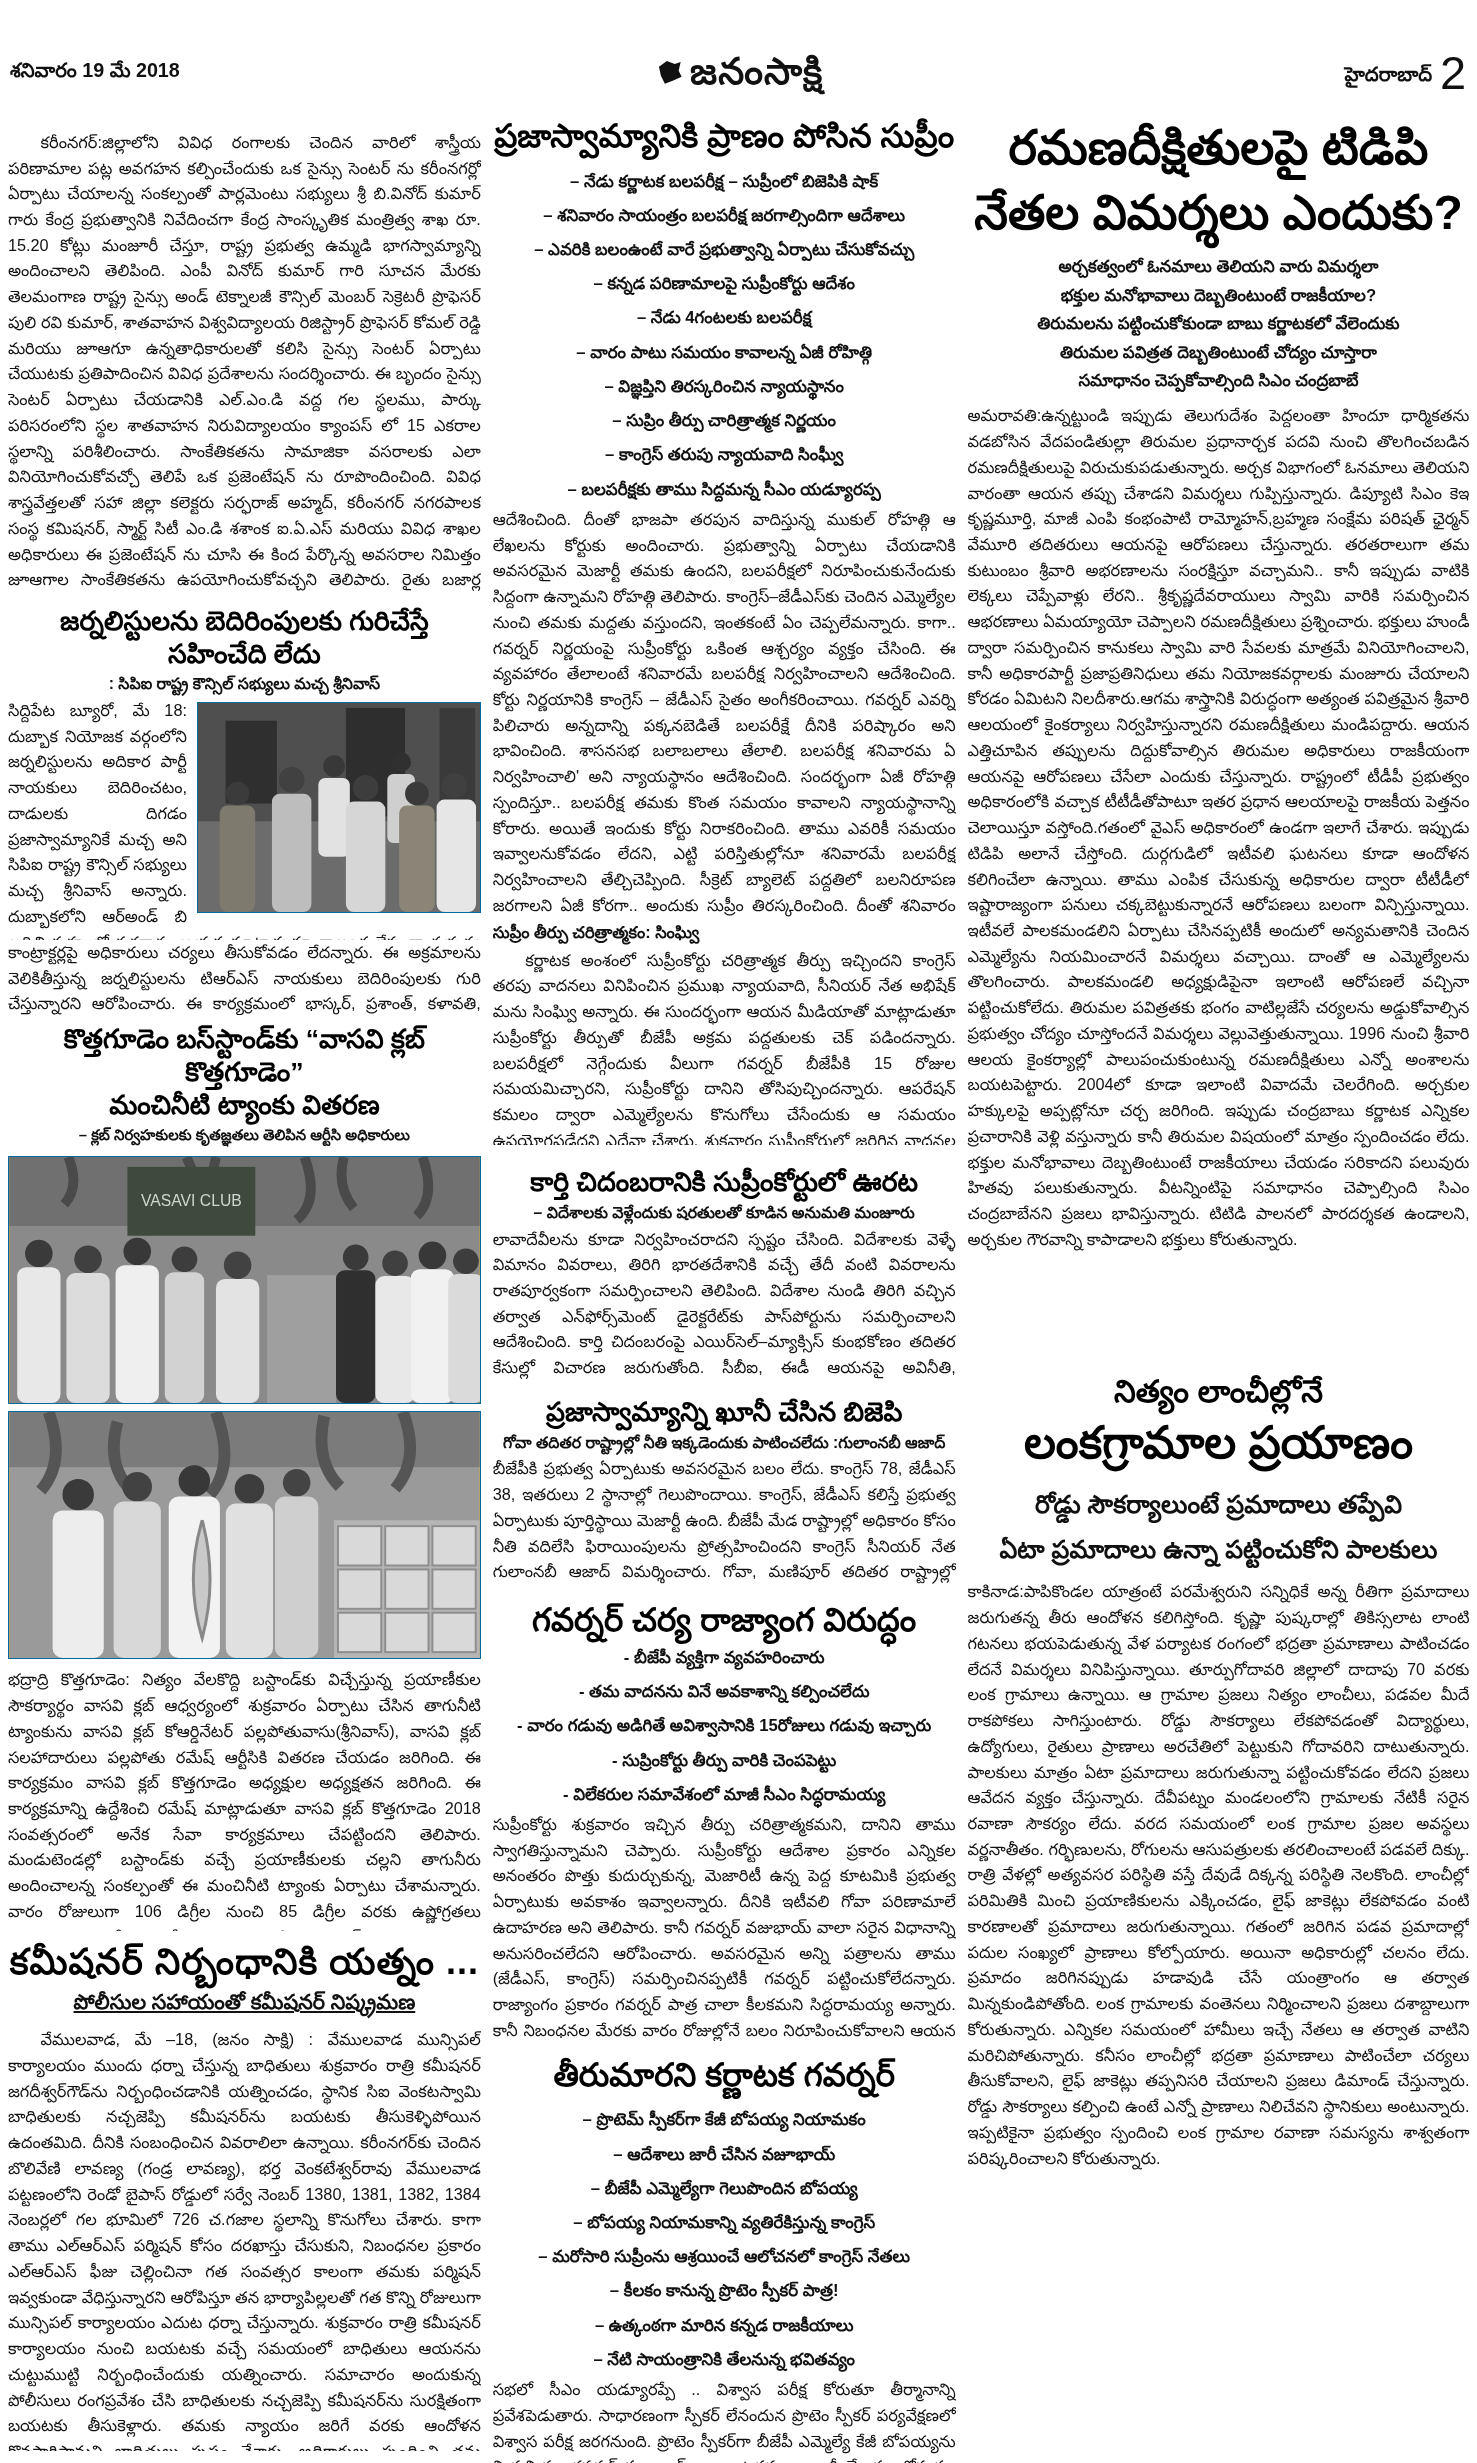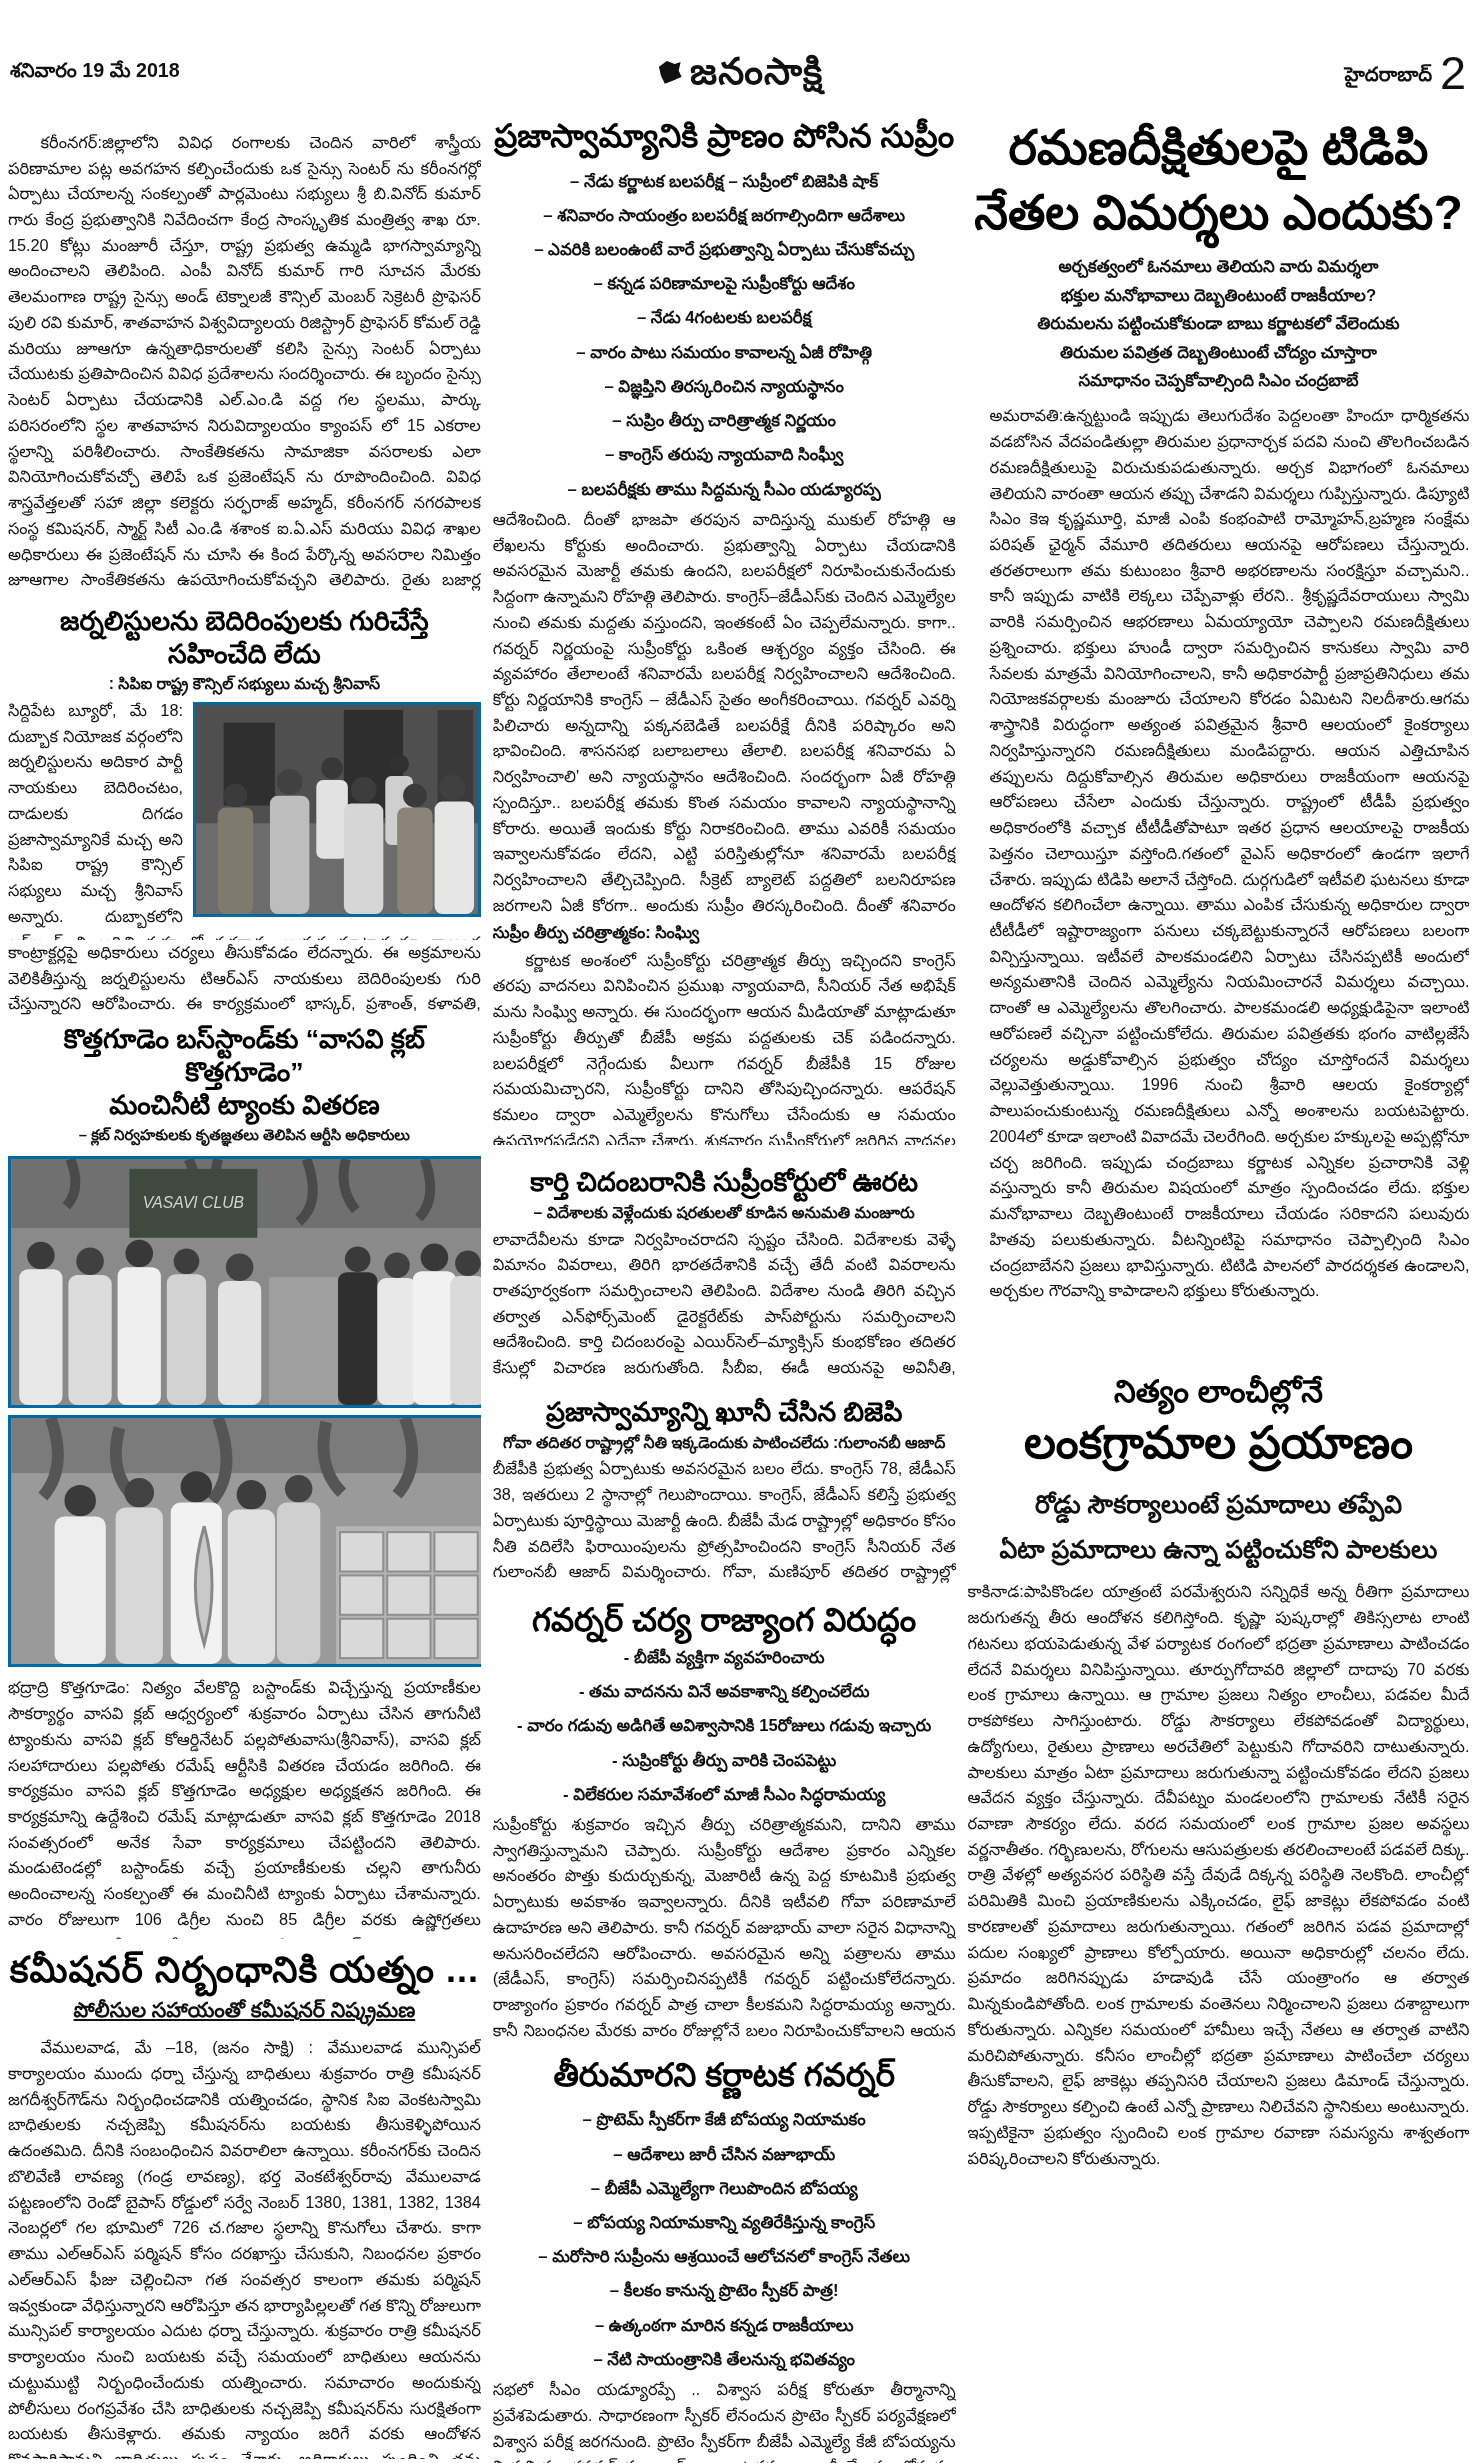--- a/index.html
+++ b/index.html
@@ -24,21 +24,21 @@
   .hl-lg{font-size:32.5px;}
   .hl-md{font-size:26.6px;}
   .hl-xxl{font-size:48px;line-height:1.35;}
   .sub{font-weight:bold;text-align:center;font-size:15.8px;line-height:1.7;}
   .sub-lg{font-size:25px;line-height:1.8;}
   .bullets{font-weight:bold;text-align:center;font-size:16.7px;line-height:2.05;}
   .body{font-size:16.3px;line-height:1.58;text-align:justify;text-justify:inter-word;overflow:hidden;}
   .body p{margin:0;text-indent:2em;}
   .body p.noindent{text-indent:0;}
   .gap-s{height:7.9px;}.gap-m{height:13.8px;}.gap-l{height:21.7px;}
-  .photo{border:3px solid #0369a1;background:#0ea5e9;overflow:hidden;font-style:italic;}
+  .photo{border:1px solid #0369a1;background:#eab308;overflow:hidden;}
   .photo svg{display:block;}
   .ph-float{float:right;width:282px;height:209px;margin:3.9px 0 5.9px 9.9px;}
   .midhead{font-weight:bold;font-size:16.3px;margin:3.9px 0 2px 0;}
   .clearfix::after{content:"";display:block;clear:both;}
 </style>
 </head>
 <body>
 
 <div class="page">
 
@@ -283,21 +283,21 @@
         <div class="hl hl-xxl">నేతల విమర్శలు ఎందుకు?</div>
         <div class="gap-s"></div>
         <div class="sub" style="font-size:16.7px;">
           <div>అర్చకత్వంలో ఓనమాలు తెలియని వారు విమర్శలా</div>
           <div>భక్తుల మనోభావాలు దెబ్బతింటుంటే రాజకీయాల?</div>
           <div>తిరుమలను పట్టించుకోకుండా బాబు కర్ణాటకలో వేలెందుకు</div>
           <div>తిరుమల పవిత్రత దెబ్బతింటుంటే చోద్యం చూస్తారా</div>
           <div>సమాధానం చెప్పకోవాల్సింది సిఎం చంద్రబాబే</div>
         </div>
         <div class="gap-s"></div>
-        <div class="body" style="height:946px;margin-left:22px;">
+        <div class="body" style="height:946px;">
           <p class="noindent">అమరావతి:ఉన్నట్టుండి ఇప్పుడు తెలుగుదేశం పెద్దలంతా హిందూ ధార్మికతను వడబోసిన వేదపండితుల్లా తిరుమల ప్రధానార్చక పదవి నుంచి తొలగించబడిన రమణదీక్షితులుపై విరుచుకుపడుతున్నారు. అర్చక విభాగంలో ఓనమాలు తెలియని వారంతా ఆయన తప్పు చేశాడని విమర్శలు గుప్పిస్తున్నారు. డిప్యూటి సిఎం కెఇ కృష్ణమూర్తి, మాజీ ఎంపి కంభంపాటి రామ్మోహన్,బ్రహ్మణ సంక్షేమ పరిషత్ ఛైర్మన్ వేమూరి తదితరులు ఆయనపై ఆరోపణలు చేస్తున్నారు. తరతరాలుగా తమ కుటుంబం శ్రీవారి అభరణాలను సంరక్షిస్తూ వచ్చామని.. కానీ ఇప్పుడు వాటికి లెక్కలు చెప్పేవాళ్లు లేరని.. శ్రీకృష్ణదేవరాయులు స్వామి వారికి సమర్పించిన ఆభరణాలు ఏమయ్యాయో చెప్పాలని రమణదీక్షితులు ప్రశ్నించారు. భక్తులు హుండీ ద్వారా సమర్పించిన కానుకలు స్వామి వారి సేవలకు మాత్రమే వినియోగించాలని, కానీ అధికారపార్టీ ప్రజాప్రతినిధులు తమ నియోజకవర్గాలకు మంజూరు చేయాలని కోరడం ఏమిటని నిలదీశారు.ఆగమ శాస్త్రానికి విరుద్ధంగా అత్యంత పవిత్రమైన శ్రీవారి ఆలయంలో కైంకర్యాలు నిర్వహిస్తున్నారని రమణదీక్షితులు మండిపద్దారు. ఆయన ఎత్తిచూపిన తప్పులను దిద్దుకోవాల్సిన తిరుమల అధికారులు రాజకీయంగా ఆయనపై ఆరోపణలు చేసేలా ఎందుకు చేస్తున్నారు. రాష్ట్రంలో టీడీపీ ప్రభుత్వం అధికారంలోకి వచ్చాక టీటీడీతోపాటూ ఇతర ప్రధాన ఆలయాలపై రాజకీయ పెత్తనం చెలాయిస్తూ వస్తోంది.గతంలో వైఎస్ అధికారంలో ఉండగా ఇలాగే చేశారు. ఇప్పుడు టిడిపి అలానే చేస్తోంది. దుర్గగుడిలో ఇటీవలి ఘటనలు కూడా ఆందోళన కలిగించేలా ఉన్నాయి. తాము ఎంపిక చేసుకున్న అధికారుల ద్వారా టీటీడీలో ఇష్టారాజ్యంగా పనులు చక్కబెట్టుకున్నారనే ఆరోపణలు బలంగా విన్పిస్తున్నాయి. ఇటీవలే పాలకమండలిని ఏర్పాటు చేసినప్పటికీ అందులో అన్యమతానికి చెందిన ఎమ్మెల్యేను నియమించారనే విమర్శలు వచ్చాయి. దాంతో ఆ ఎమ్మెల్యేలను తొలగించారు. పాలకమండలి అధ్యక్షుడిపైనా ఇలాంటి ఆరోపణలే వచ్చినా పట్టించుకోలేదు. తిరుమల పవిత్రతకు భంగం వాటిల్లజేసే చర్యలను అడ్డుకోవాల్సిన ప్రభుత్వం చోద్యం చూస్తోందనే విమర్శలు వెల్లువెత్తుతున్నాయి. 1996 నుంచి శ్రీవారి ఆలయ కైంకర్యాల్లో పాలుపంచుకుంటున్న రమణదీక్షితులు ఎన్నో అంశాలను బయటపెట్టారు. 2004లో కూడా ఇలాంటి వివాదమే చెలరేగింది. అర్చకుల హక్కులపై అప్పట్లోనూ చర్చ జరిగింది. ఇప్పుడు చంద్రబాబు కర్ణాటక ఎన్నికల ప్రచారానికి వెళ్లి వస్తున్నారు కానీ తిరుమల విషయంలో మాత్రం స్పందించడం లేదు. భక్తుల మనోభావాలు దెబ్బతింటుంటే రాజకీయాలు చేయడం సరికాదని పలువురు హితవు పలుకుతున్నారు. వీటన్నింటిపై సమాధానం చెప్పాల్సింది సిఎం చంద్రబాబేనని ప్రజలు భావిస్తున్నారు. టిటిడి పాలనలో పారదర్శకత ఉండాలని, అర్చకుల గౌరవాన్ని కాపాడాలని భక్తులు కోరుతున్నారు.</p>
         </div>
       </div>
 
       <div class="gap-l"></div>
 
       <div>
         <div class="hl" style="font-size:31px;line-height:1.35;">నిత్యం లాంచీల్లోనే</div>
         <div class="hl" style="font-size:45px;line-height:1.35;">లంకగ్రామాల ప్రయాణం</div>
         <div class="gap-s"></div>

